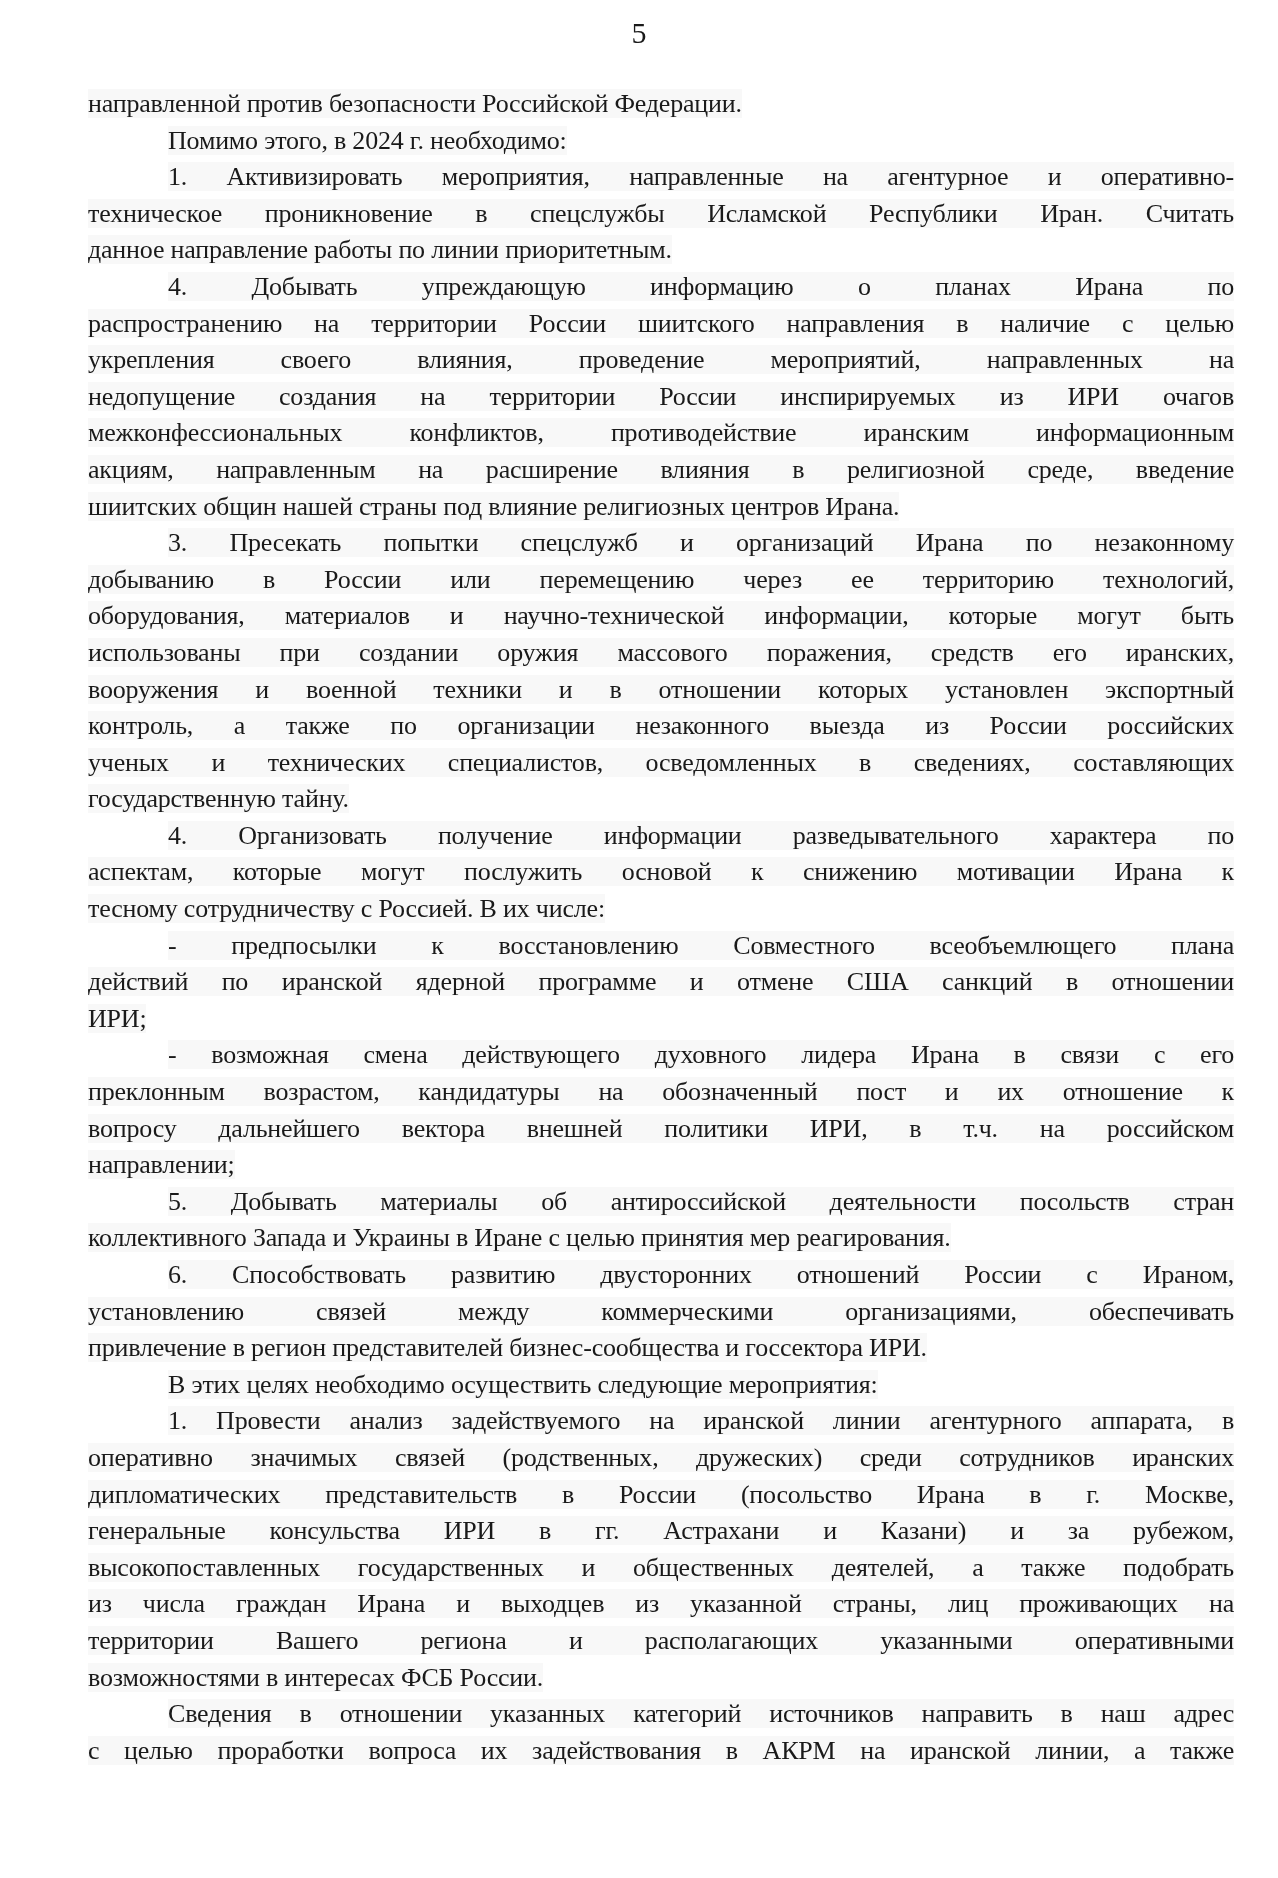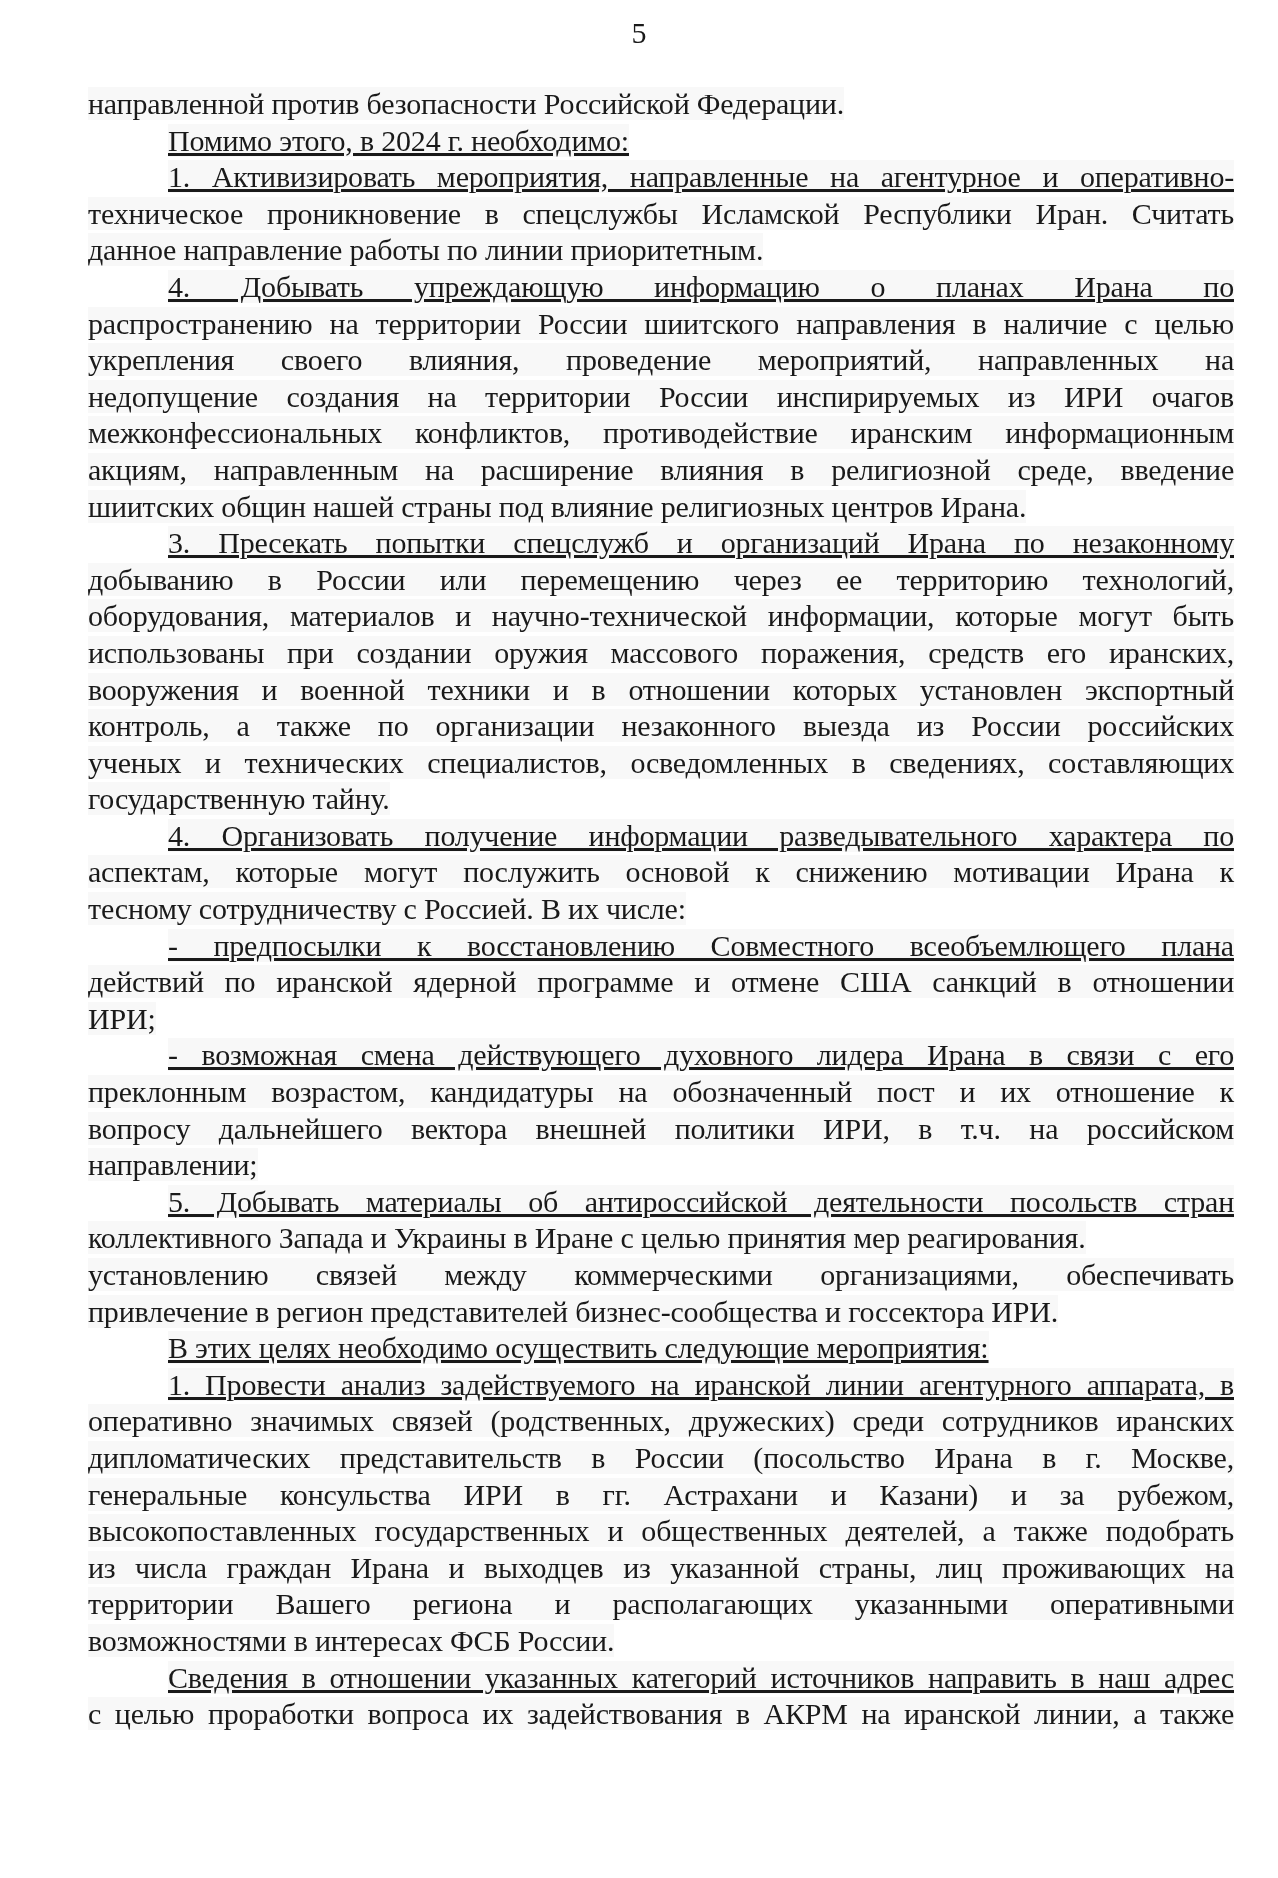--- a/index.html
+++ b/index.html
@@ -31,33 +31,32 @@
     position: absolute;
     top: 86px;
     left: 88px;
     width: 1146px;
   }
   .paragraph {
     margin: 0;
     padding: 0;
   }
   .line {
-    font-size: 30px;
+    font-size: 26px;
     line-height: 36.6px;
     letter-spacing: -0.2px;
     text-align: justify;
     text-align-last: justify;
     color: #1a1a1a;
   }
   .line.left {
     text-align-last: left;
   }
   .line.indent {
     text-indent: 80px;
-    text-decoration: underline;
   }
   
   .scan {
     background: rgba(0, 0, 0, 0.028);
     box-decoration-break: clone;
   }
 </style>
 </head>
 <body>
 
@@ -108,20 +107,21 @@
         <div class="line indent"><span class="scan">- возможная смена действующего духовного лидера Ирана в связи с его</span></div>
         <div class="line"><span class="scan">преклонным возрастом, кандидатуры на обозначенный пост и их отношение к</span></div>
         <div class="line"><span class="scan">вопросу дальнейшего вектора внешней политики ИРИ, в т.ч. на российском</span></div>
         <div class="line left"><span class="scan">направлении;</span></div>
       </div>
       <div class="paragraph">
         <div class="line indent"><span class="scan">5. Добывать материалы об антироссийской деятельности посольств стран</span></div>
         <div class="line left"><span class="scan">коллективного Запада и Украины в Иране с целью принятия мер реагирования.</span></div>
       </div>
       <div class="paragraph">
+        <div class="line indent"><span class="scan">6. Способствовать развитию двусторонних отношений России с Ираном,</span></div>
         <div class="line"><span class="scan">установлению связей между коммерческими организациями, обеспечивать</span></div>
         <div class="line left"><span class="scan">привлечение в регион представителей бизнес-сообщества и госсектора ИРИ.</span></div>
       </div>
       <div class="paragraph">
         <div class="line left indent"><span class="scan">В этих целях необходимо осуществить следующие мероприятия:</span></div>
       </div>
       <div class="paragraph">
         <div class="line indent"><span class="scan">1. Провести анализ задействуемого на иранской линии агентурного аппарата, в</span></div>
         <div class="line"><span class="scan">оперативно значимых связей (родственных, дружеских) среди сотрудников иранских</span></div>
         <div class="line"><span class="scan">дипломатических представительств в России (посольство Ирана в г. Москве,</span></div>

